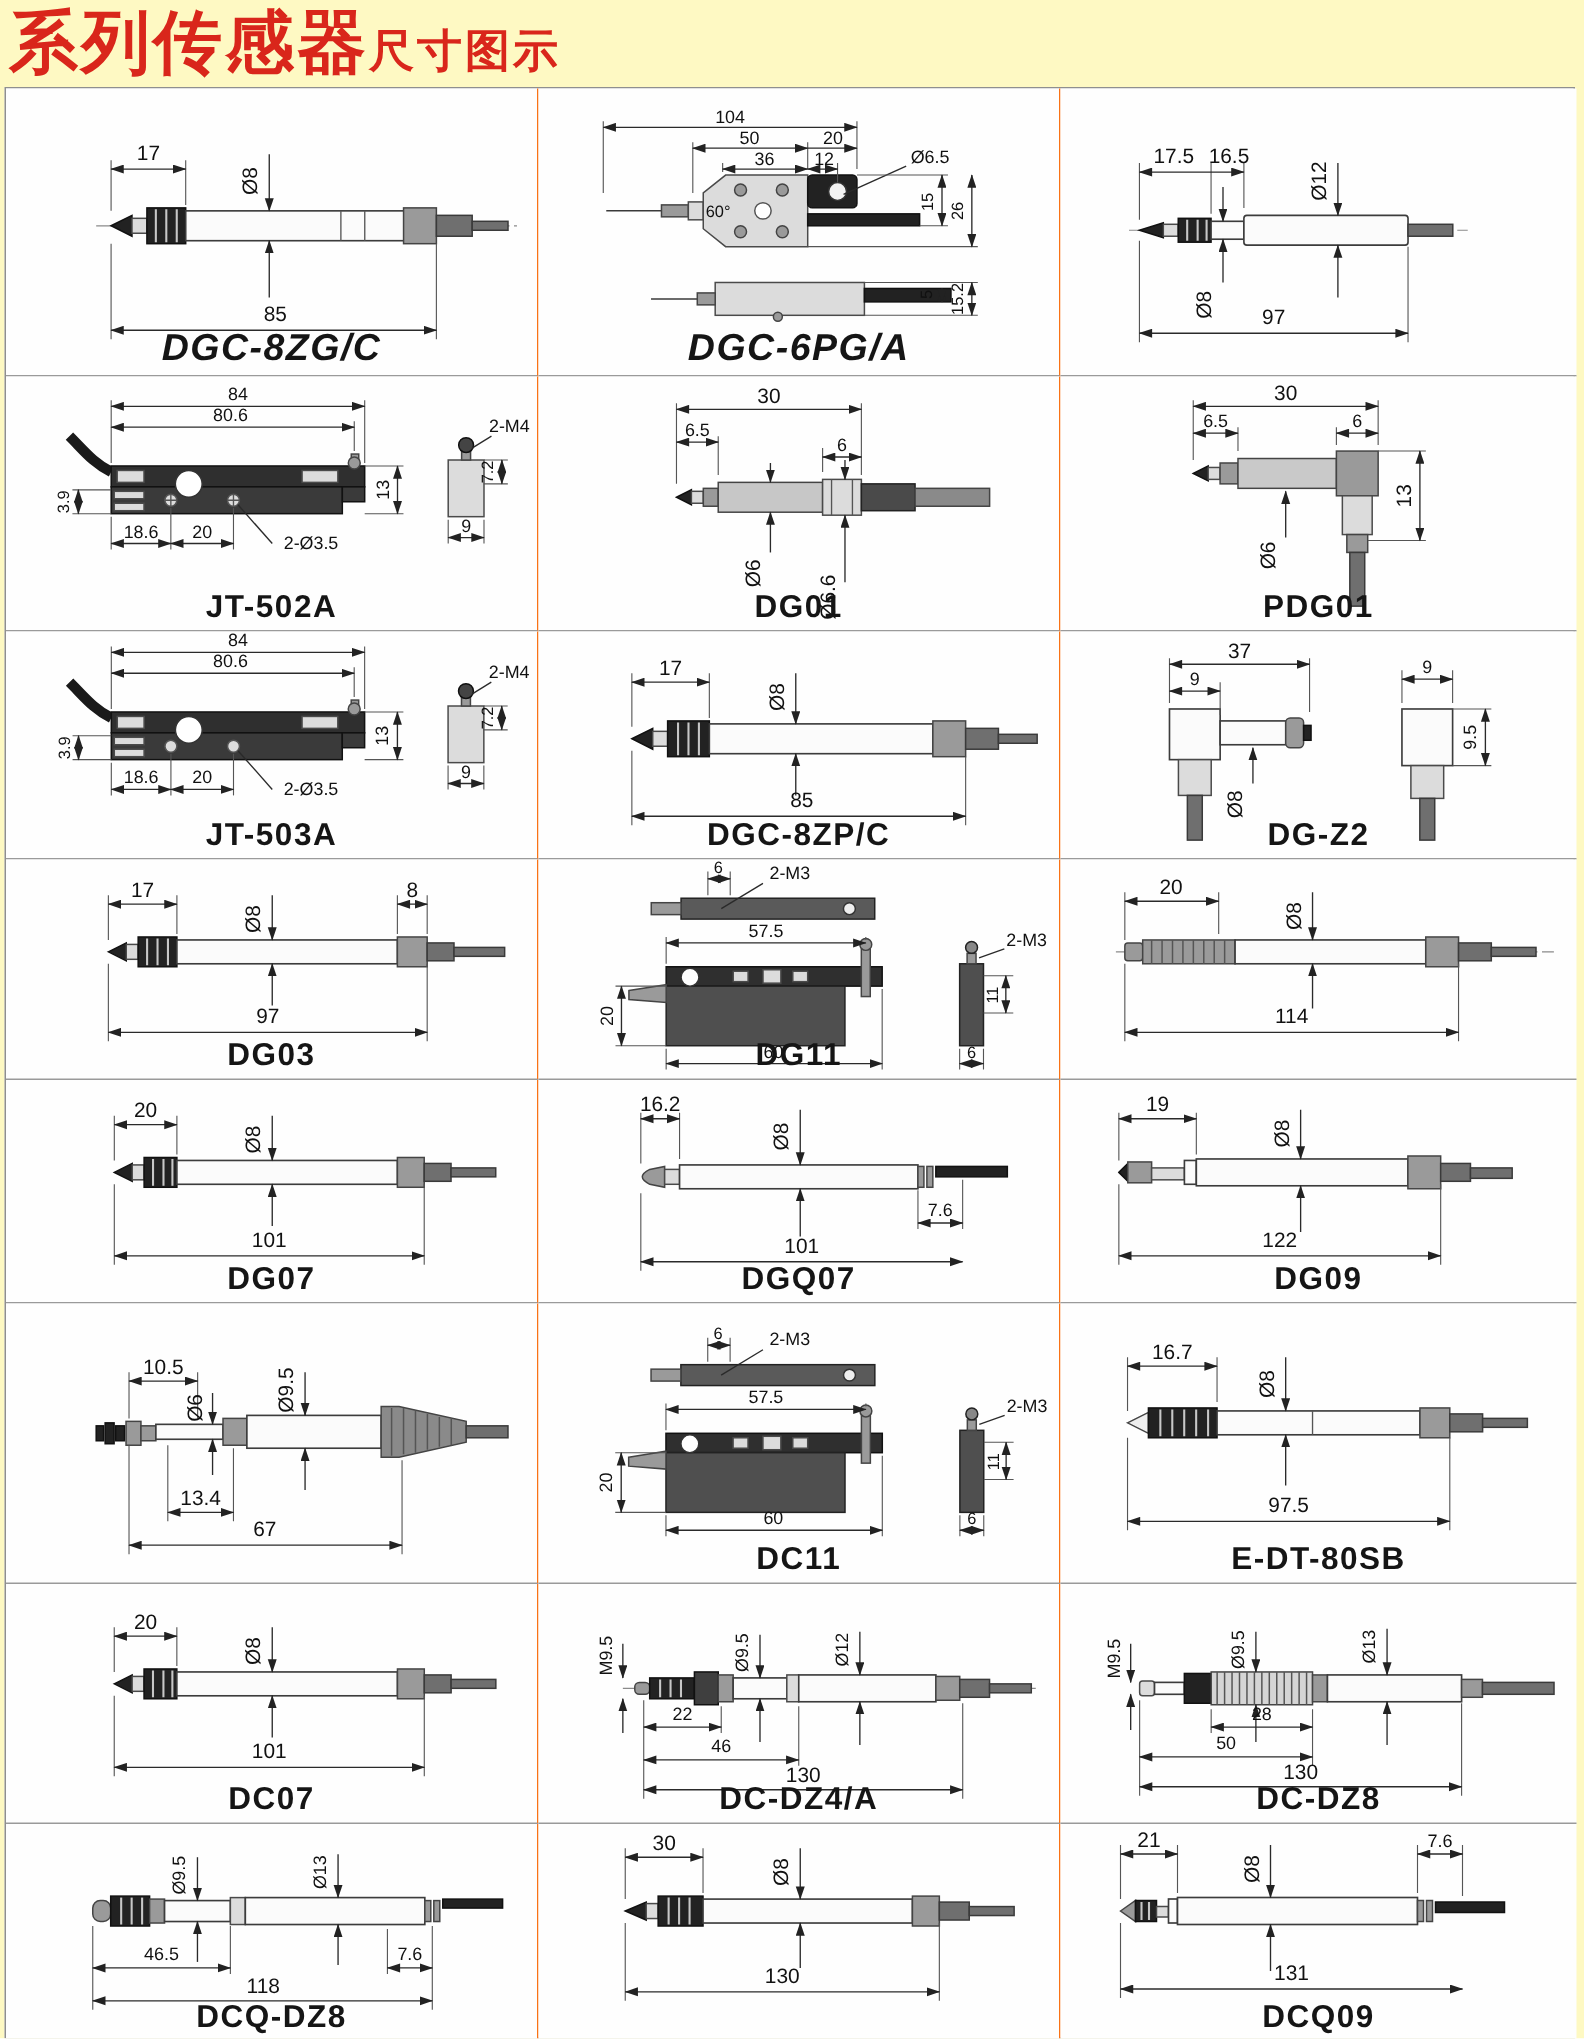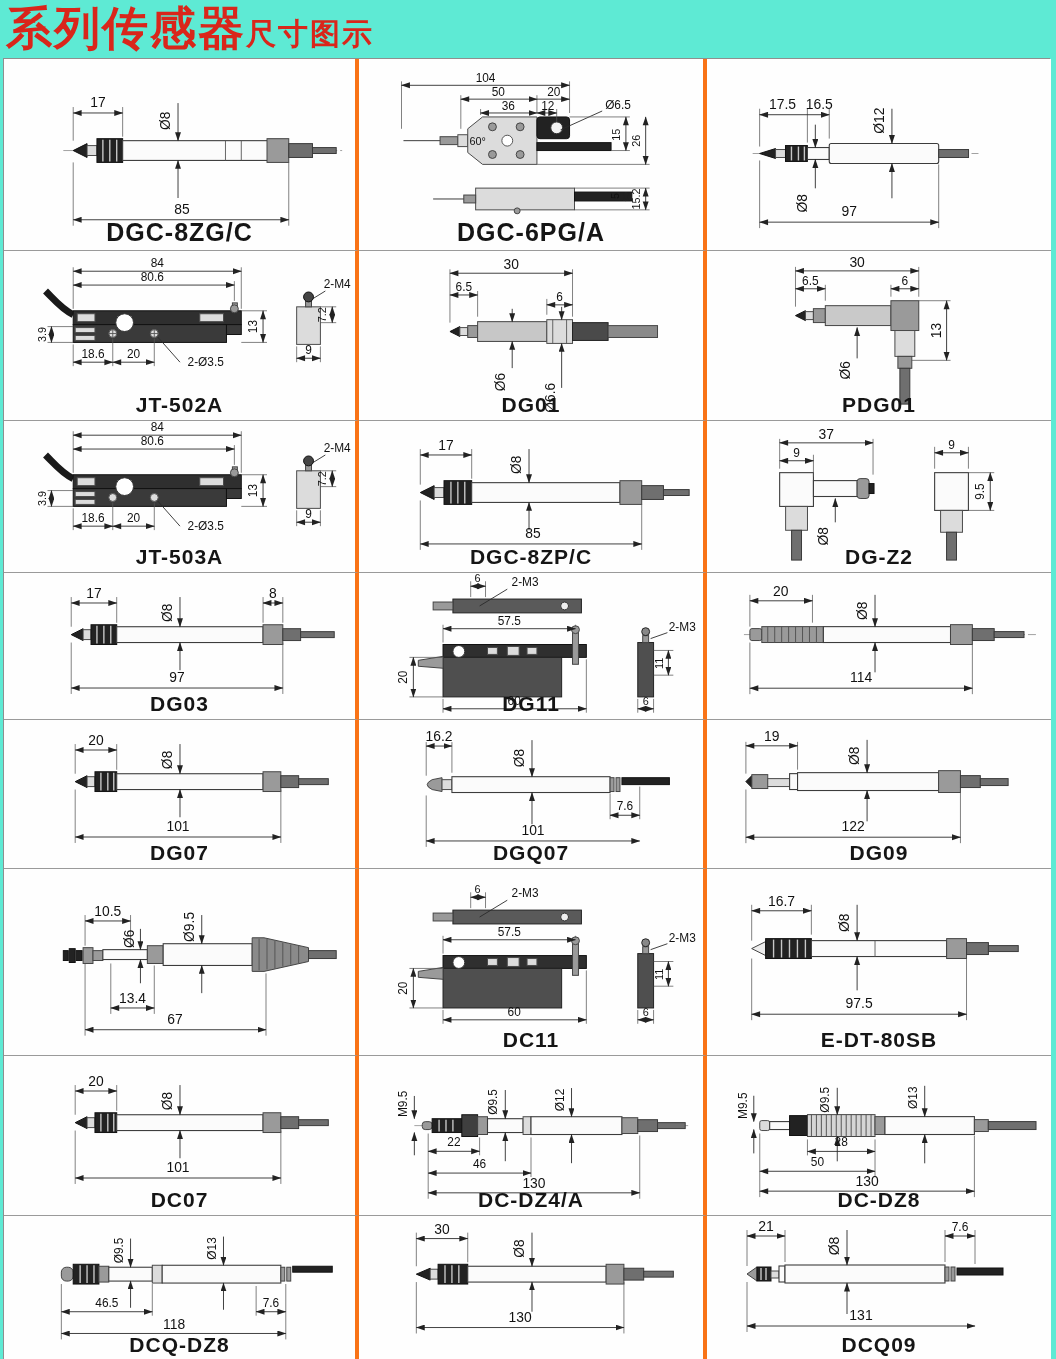--- a/index.html
+++ b/index.html
@@ -1,29 +1,29 @@
 <!DOCTYPE html>
 <html><head>
 <meta charset="utf-8">
 <style>
   html,body{margin:0;padding:0;background:#fff;}
-  .sheet{position:relative;width:1056px;height:1359px;background:#5eead4;font-family:"Liberation Sans",sans-serif;overflow:hidden;}
+  .sheet{position:relative;width:1056px;height:1359px;background:#fef9c3;font-family:"Liberation Sans",sans-serif;overflow:hidden;}
   .titlebar{position:absolute;left:6px;top:-2px;white-space:nowrap;}
   .t-main{font-size:46px;font-weight:bold;color:#d9261b;letter-spacing:2px;}
   .t-sub{font-size:30px;font-weight:bold;color:#d9261b;letter-spacing:2px;}
   .grid{position:absolute;left:3px;top:58px;width:1047px;height:1301px;display:grid;
         grid-template-columns:355px 348px 344px;
         grid-template-rows:192px 170px 152px 147px 149px 187px 160px 144px;
         border:1px solid #8f8f8f;box-sizing:border-box;background:#fff;}
-  .cell{position:relative;border-right:4px solid #f97316;border-bottom:1px solid #9a9a9a;box-sizing:border-box;overflow:hidden;background:#fefefe;}
+  .cell{position:relative;border-right:1px solid #f97316;border-bottom:1px solid #9a9a9a;box-sizing:border-box;overflow:hidden;background:#fefefe;}
   .cell:nth-child(3n){border-right:none;}
   .cell:nth-last-child(-n+3){border-bottom:none;}
   svg.draw{position:absolute;left:0;top:0;width:100%;height:100%;}
   .model{position:absolute;left:0;right:0;bottom:3px;text-align:center;font-weight:bold;font-size:21px;color:#151515;letter-spacing:1px;}
-  .r1 .model{font-size:25px;}
+  .r1 .model{font-size:25px;font-style:italic;}
   
   .out{fill:#fbfbfb;stroke:#3c3c3c;stroke-width:1.1;}
   .lt{fill:#dcdcdc;stroke:#4a4a4a;stroke-width:1;}
   .mid{fill:#9a9a9a;stroke:#444;stroke-width:1;}
   .dark{fill:#222;stroke:#111;stroke-width:1;}
   .cab{fill:#6f6f6f;stroke:#3a3a3a;stroke-width:1;}
   .slit{stroke:#c7c7c7;stroke-width:1.4;}
   .rib{stroke:#555;stroke-width:1;}
   .thin{stroke:#555;stroke-width:0.9;}
   .ext{stroke:#555;stroke-width:0.75;}

